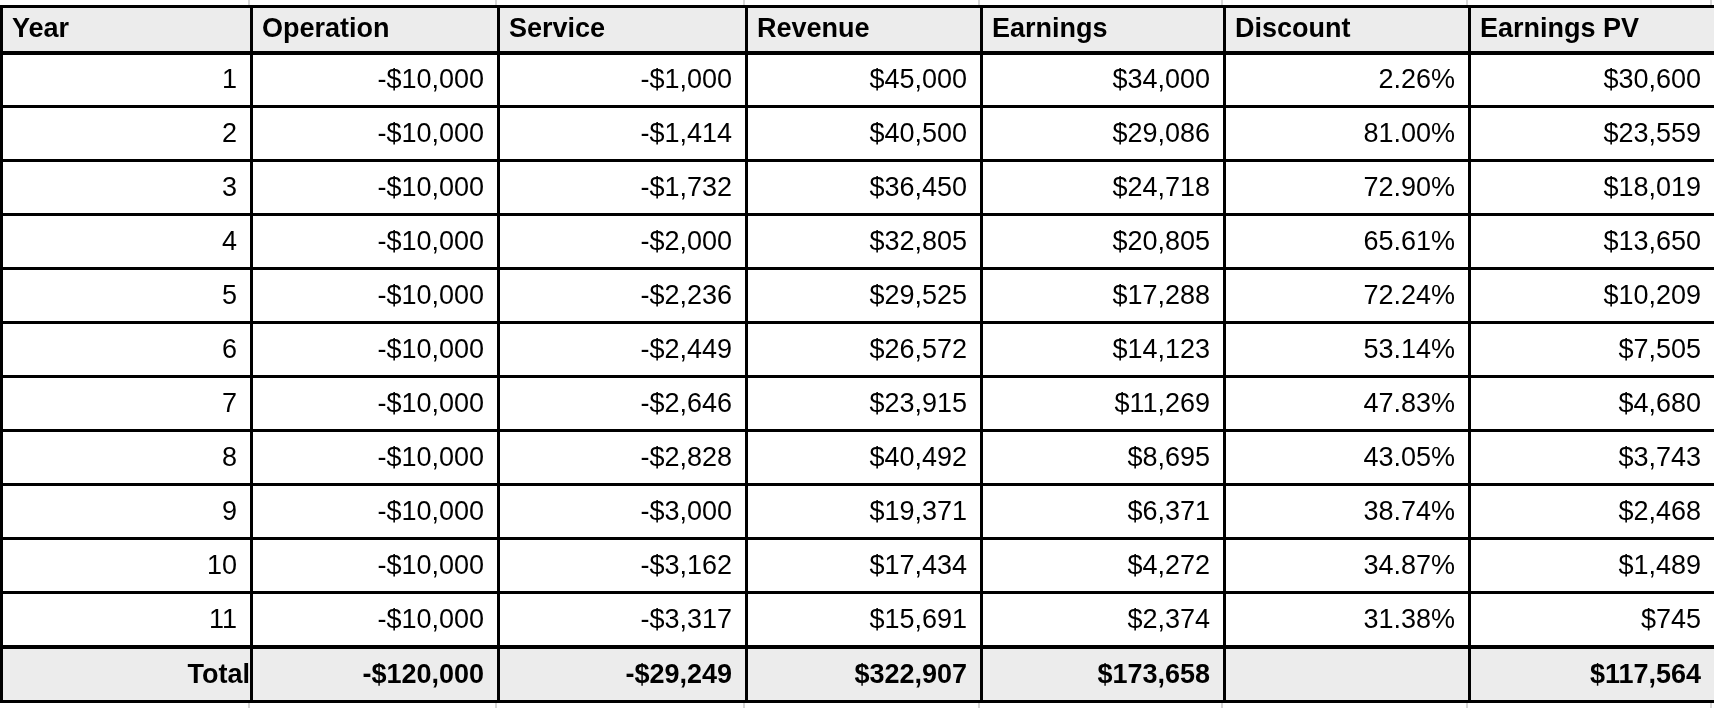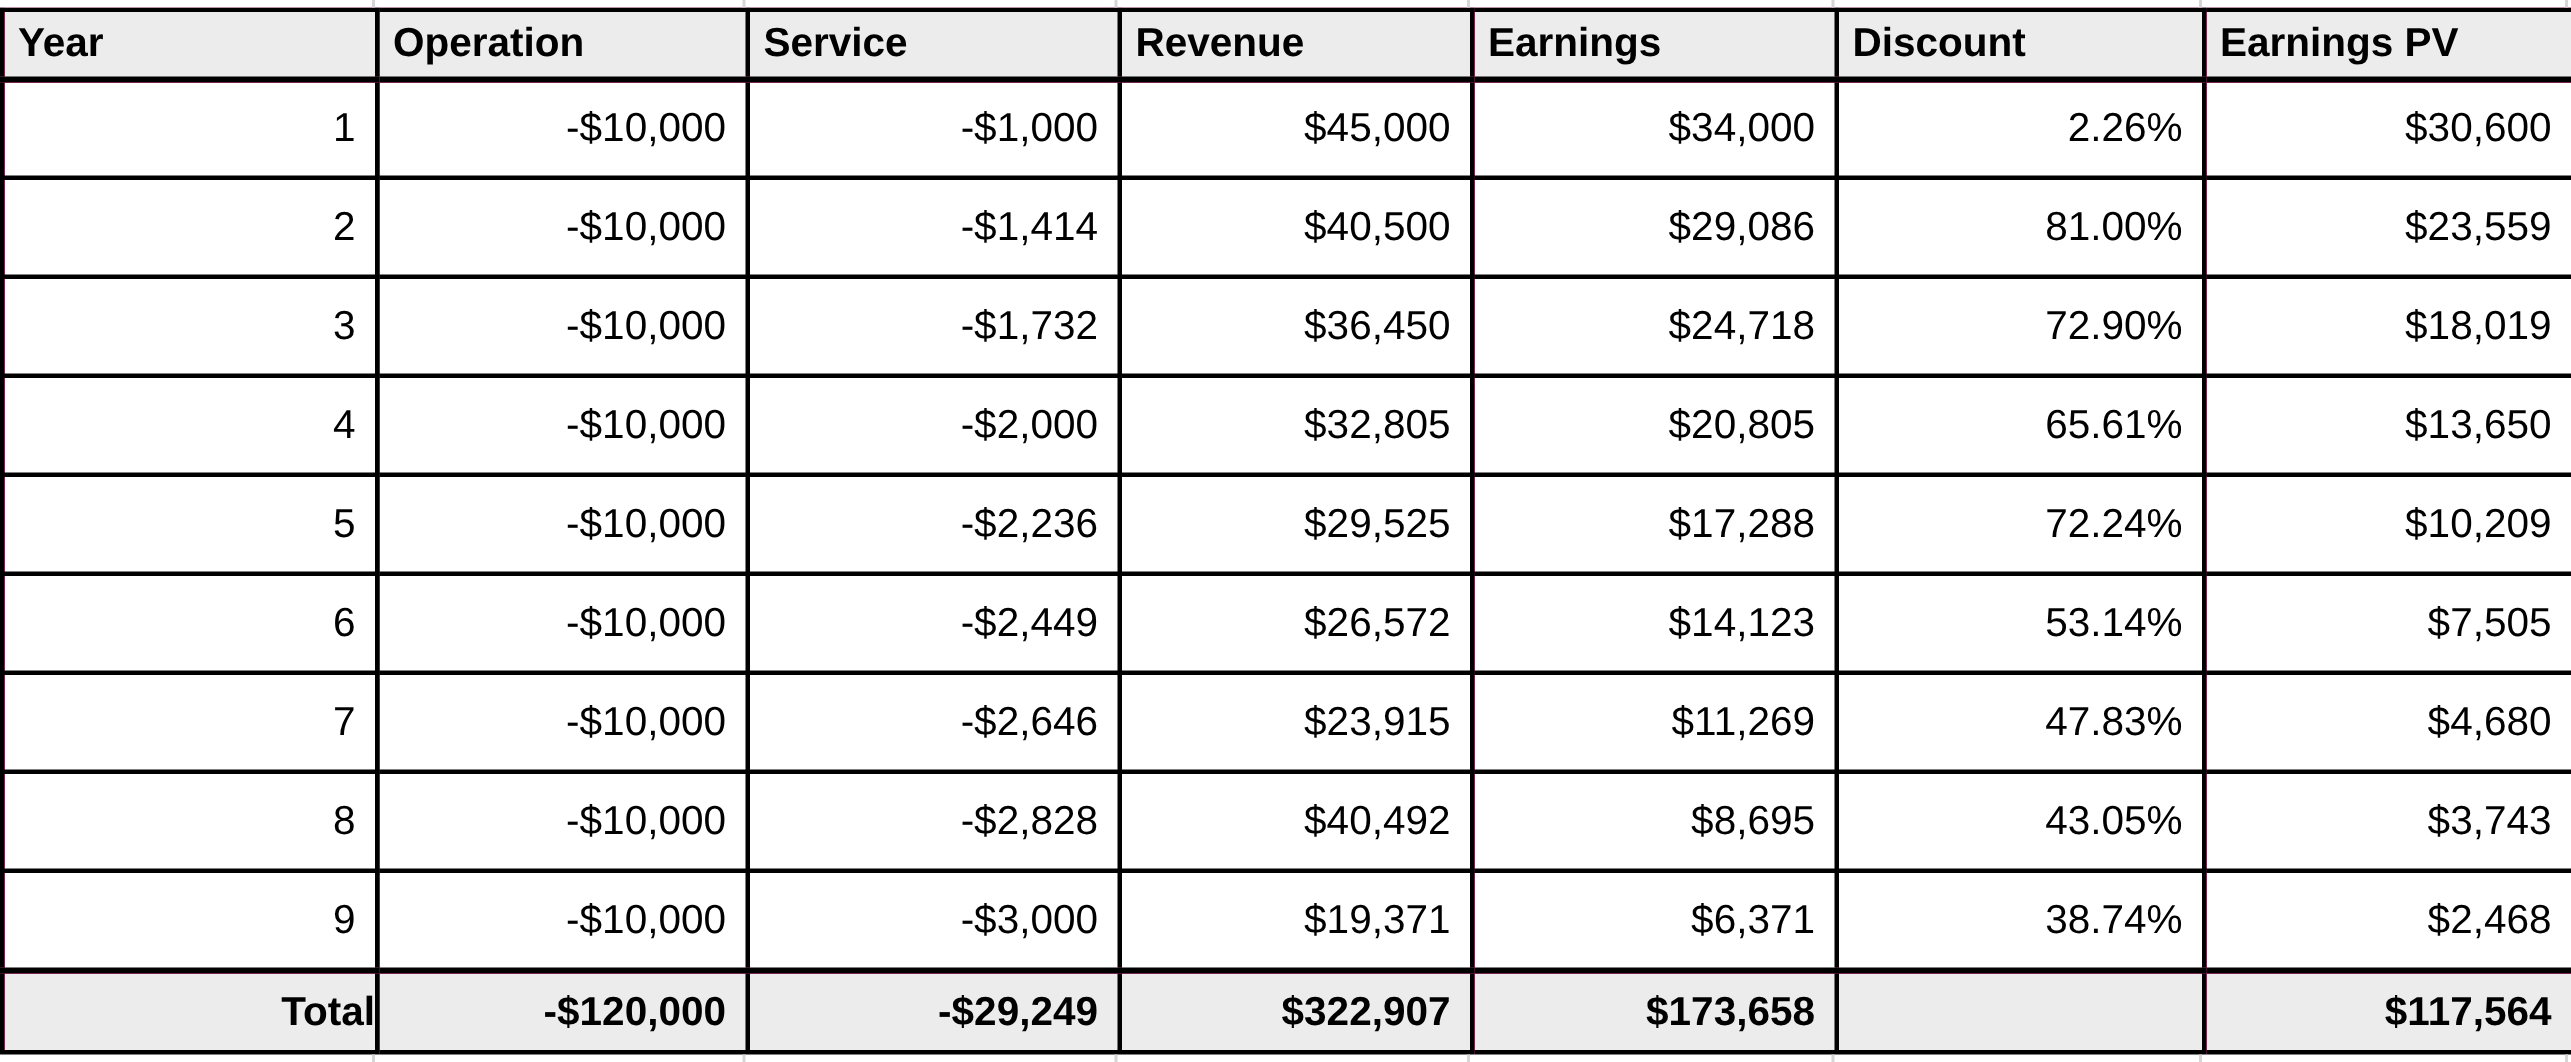--- a/index.html
+++ b/index.html
@@ -3,21 +3,21 @@
 <meta charset="utf-8">
 <style>
   * { box-sizing: border-box; }
   html, body { margin: 0; padding: 0; background: #ffffff; }
   body { font-family: "Liberation Sans", sans-serif; }
 
   .screen {
     position: relative;
     width: 1714px;
     height: 708px;
-    background: #ec4899;
+    background: #bef264;
     overflow: hidden;
     padding-left: 38px;
   }
 
   
   .edge-strip {
     position: absolute;
     left: 0;
     width: 1714px;
     height: 5px;
@@ -187,20 +187,38 @@
       </tr>
       <tr>
         <td class="num">9</td>
         <td class="num">-$10,000</td>
         <td class="num">-$3,000</td>
         <td class="num">$19,371</td>
         <td class="num">$6,371</td>
         <td class="num">38.74%</td>
         <td class="num">$2,468</td>
       </tr>
+      <tr>
+        <td class="num">10</td>
+        <td class="num">-$10,000</td>
+        <td class="num">-$3,162</td>
+        <td class="num">$17,434</td>
+        <td class="num">$4,272</td>
+        <td class="num">34.87%</td>
+        <td class="num">$1,489</td>
+      </tr>
+      <tr>
+        <td class="num">11</td>
+        <td class="num">-$10,000</td>
+        <td class="num">-$3,317</td>
+        <td class="num">$15,691</td>
+        <td class="num">$2,374</td>
+        <td class="num">31.38%</td>
+        <td class="num">$745</td>
+      </tr>
     </tbody>
     <tfoot>
       <tr>
         <td class="label">Total</td>
         <td class="num">-$120,000</td>
         <td class="num">-$29,249</td>
         <td class="num">$322,907</td>
         <td class="num">$173,658</td>
         <td class="num"></td>
         <td class="num">$117,564</td>

